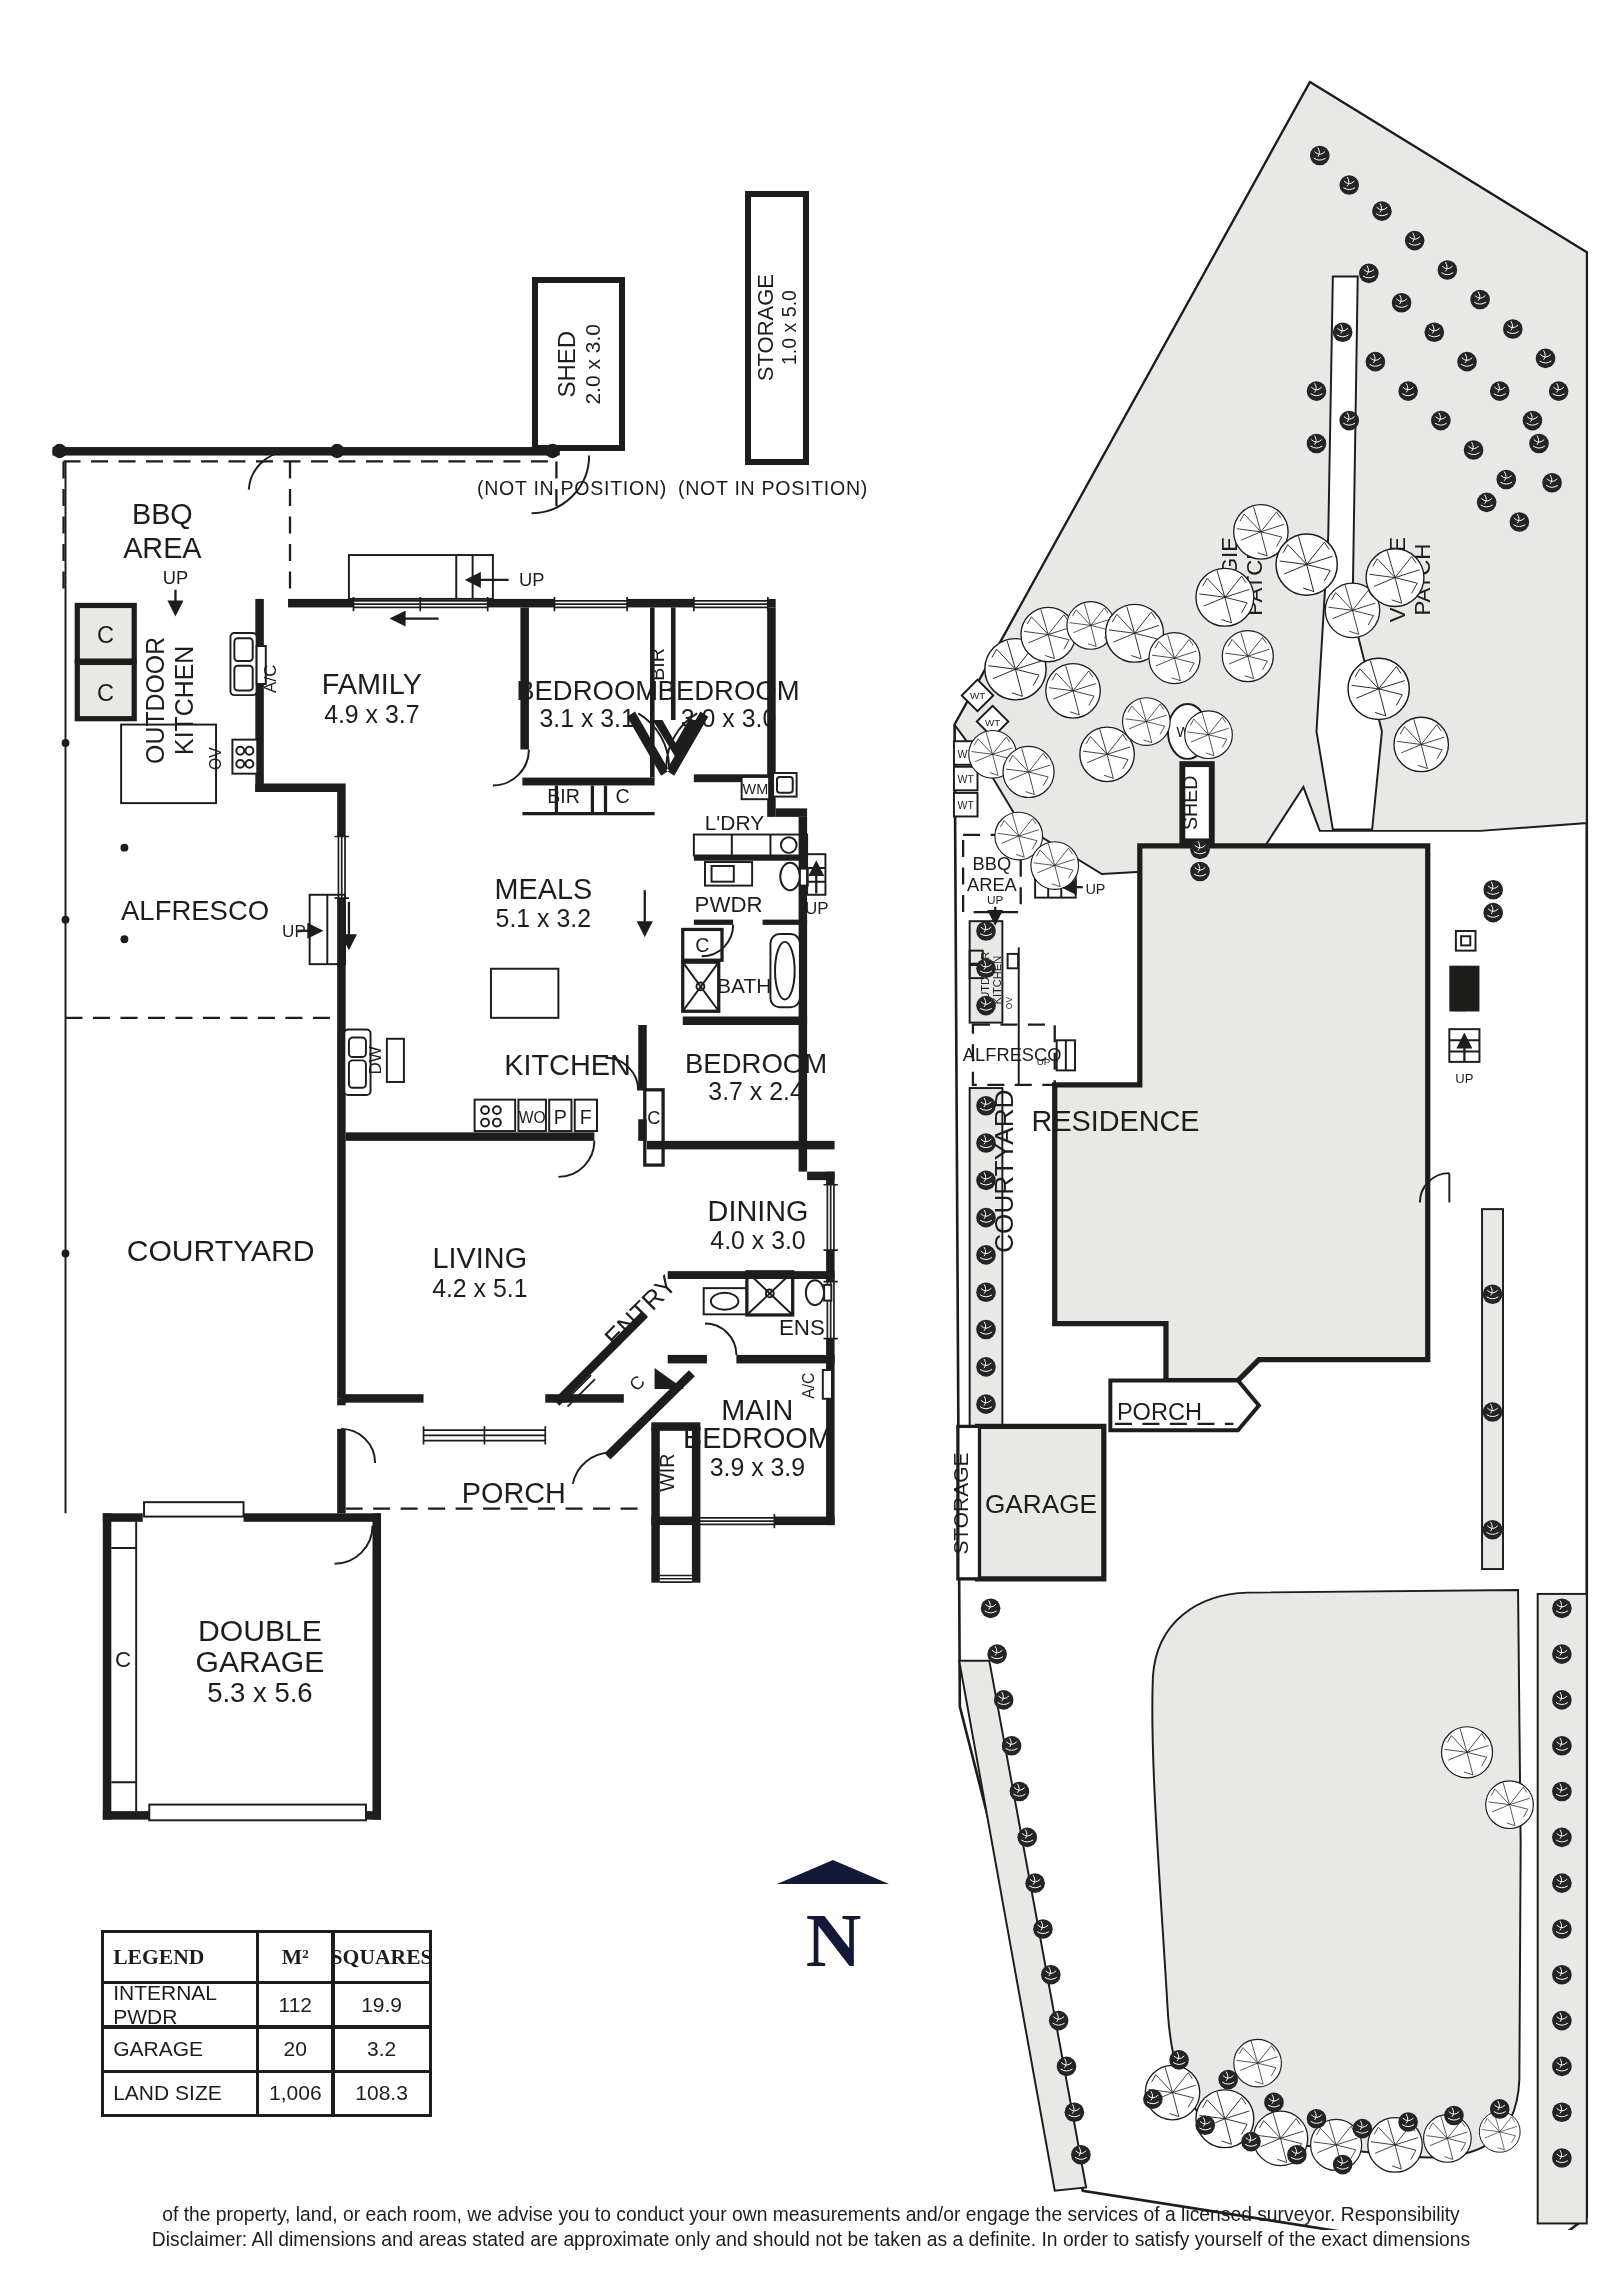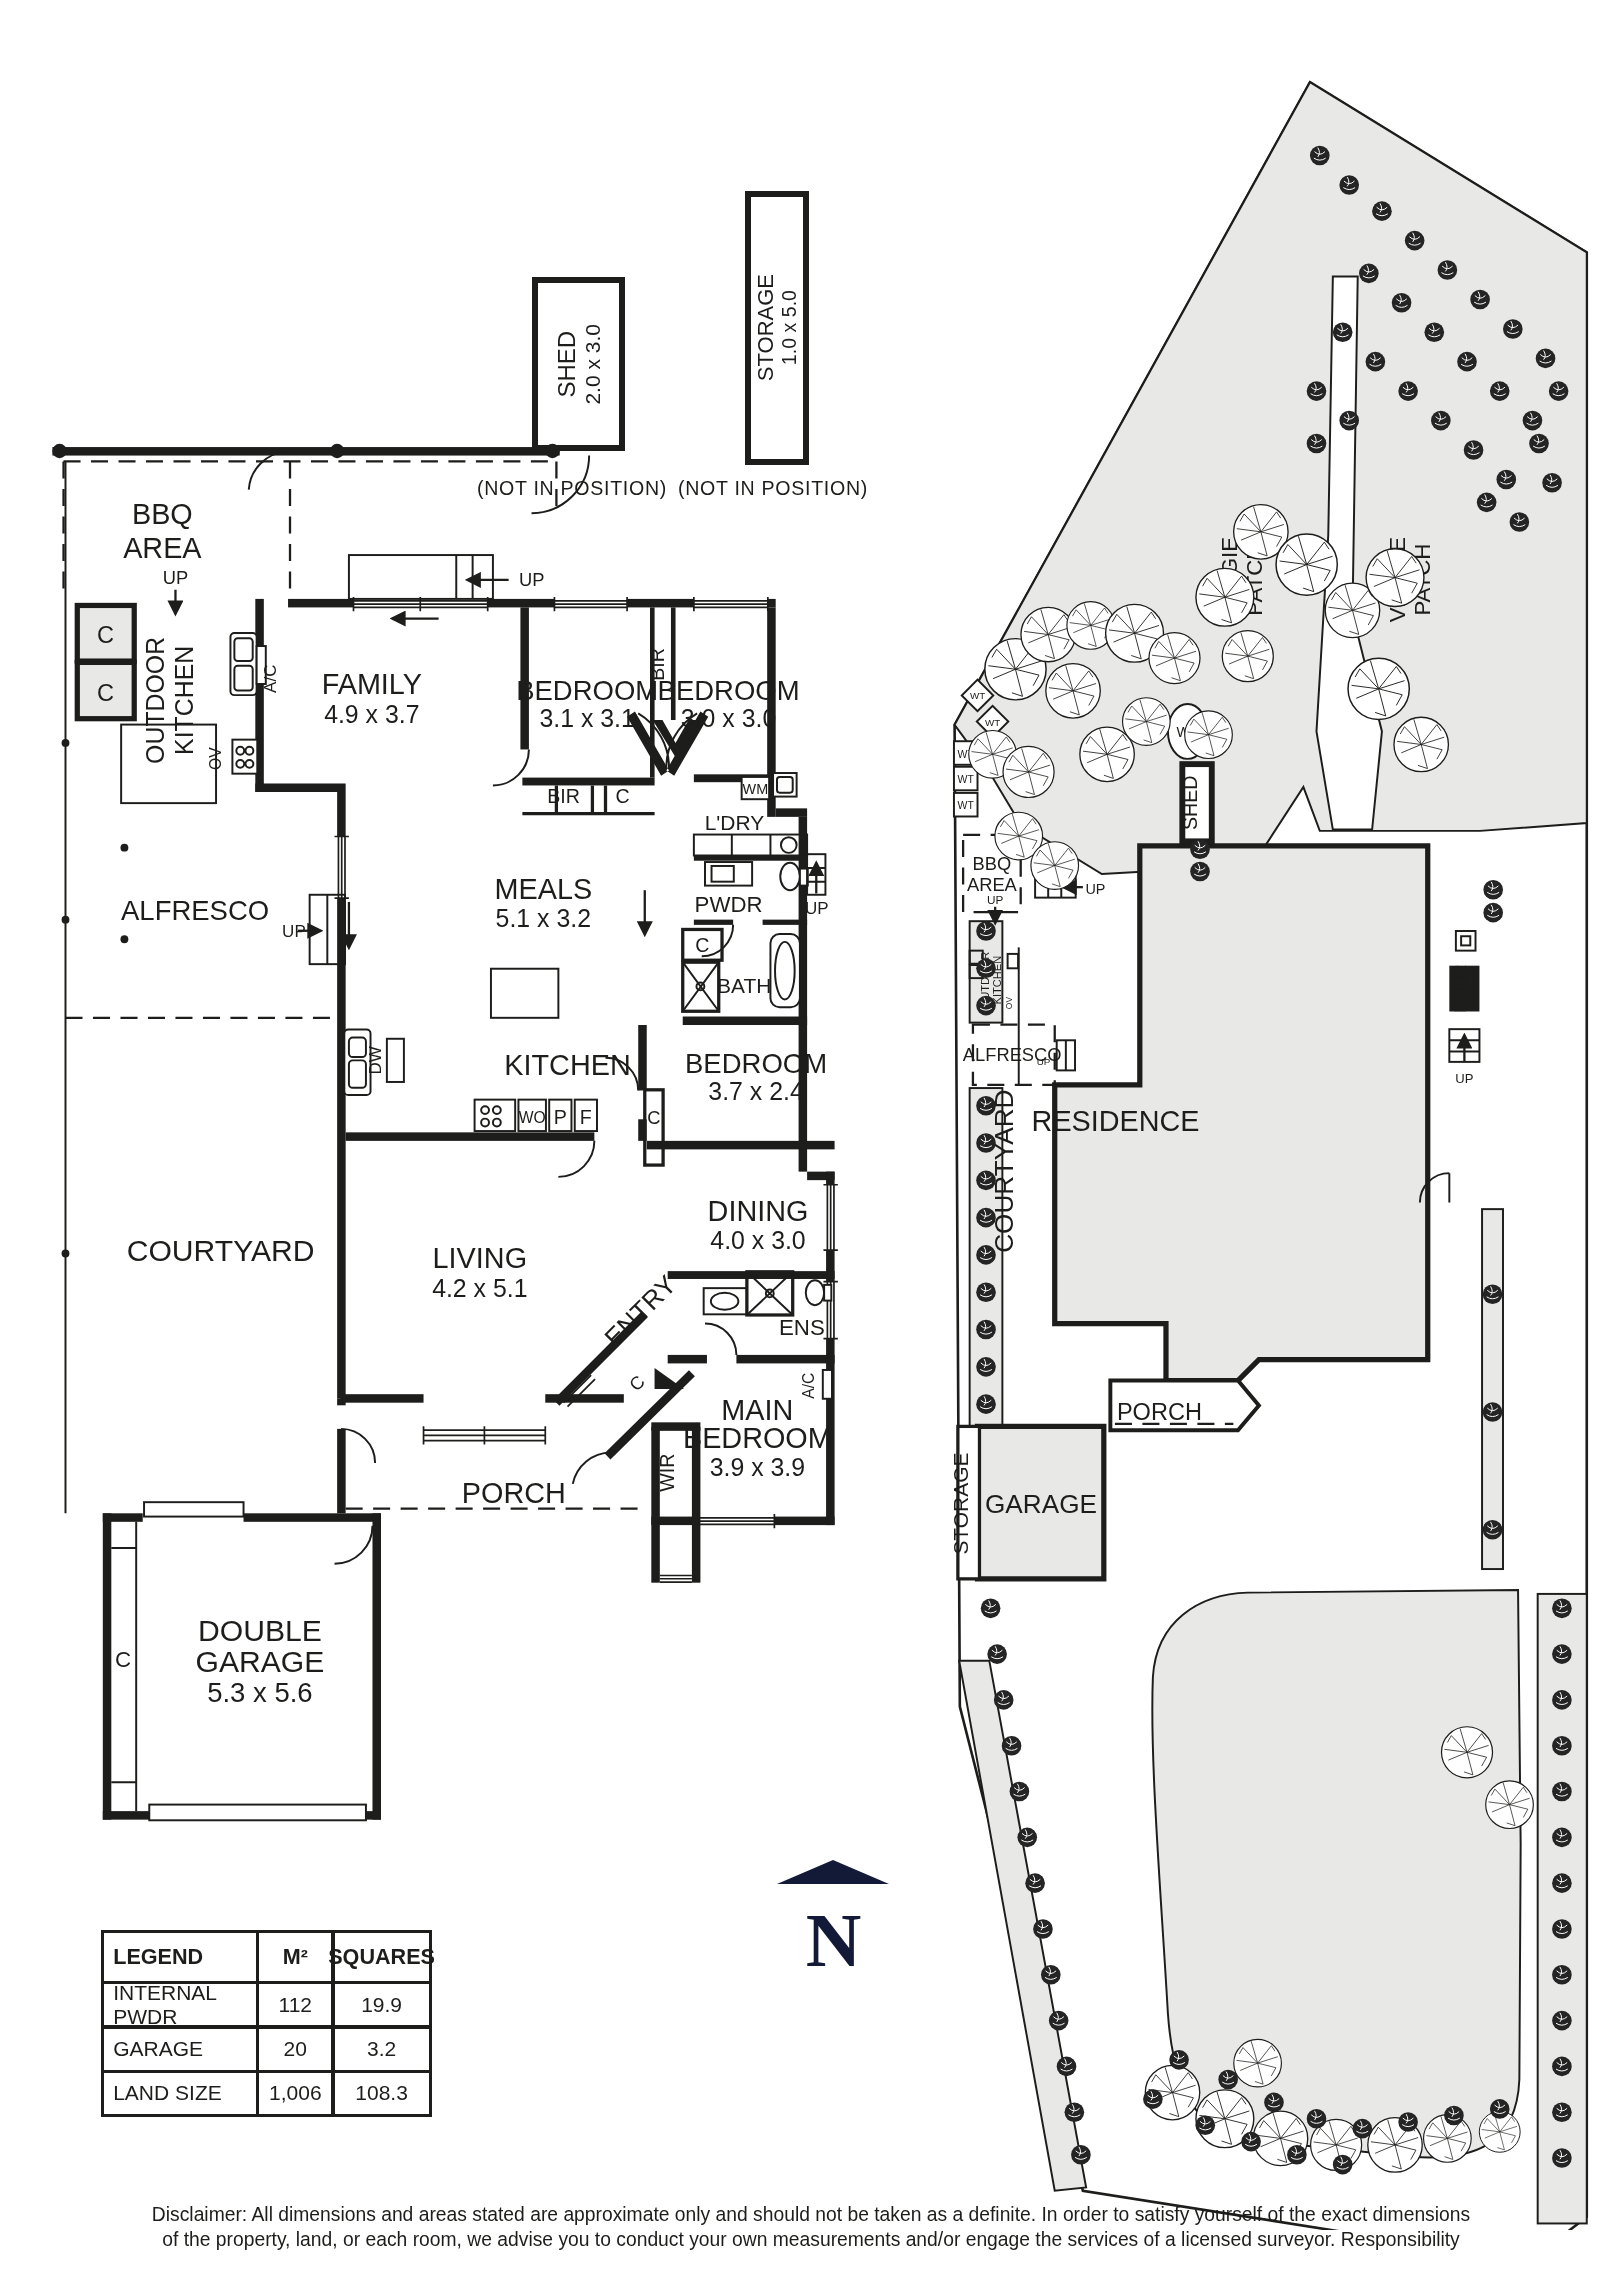--- a/index.html
+++ b/index.html
@@ -16,21 +16,21 @@
   .fix{stroke:#1d1d1b;stroke-width:3;fill:#fff;}
   .gray{fill:#e8e8e7;stroke:#1d1d1b;stroke-width:3;}
   .blockwall{fill:#e8e8e7;stroke:#1d1d1b;stroke-width:8;}
   .vtxt{writing-mode:vertical-rl;transform:rotate(180deg);text-align:center;}
   .nip-box{border:6.5px solid #1d1d1b;display:flex;align-items:center;justify-content:center;}
   .nip-note{font-size:19.6px;text-align:center;letter-spacing:0.7px;margin-top:15px;}
   
   #legend{border:3.9px solid #1d1d1b;display:grid;grid-template-columns:152px 72px 94px;
           grid-auto-rows:auto;background:#1d1d1b;grid-gap:3.3px;}
   #legend > div{background:#fff;display:flex;align-items:center;font-size:21px;}
-  #legend .hd{font-weight:bold;font-size:21.6px;}
+  #legend .hd{font-weight:bold;font-size:21.6px;font-family:Liberation Serif, serif;}
   #legend .nm{padding-left:9.2px;justify-content:flex-start;}
   #legend .ct{justify-content:center;}
   #legend .cell{height:41px;}
   #legend .hcell{height:48px;}
   
   #north-tri{width:0;height:0;border-left:56px solid transparent;border-right:56px solid transparent;
              border-bottom:24px solid #131a38;}
   #north-n{font-family:"Liberation Serif",serif;font-weight:bold;font-size:77px;color:#131a38;
            text-align:center;line-height:1;}
   #disclaimer{font-size:19.3px;line-height:25px;text-align:center;color:#1d1d1b;}
@@ -592,18 +592,18 @@
     <div class="nm cell">GARAGE</div>
     <div class="ct cell">20</div>
     <div class="ct cell">3.2</div>
 
     <div class="nm cell">LAND SIZE</div>
     <div class="ct cell">1,006</div>
     <div class="ct cell">108.3</div>
   </div>
 
   <div id="disclaimer" class="abs" style="left:39px;top:2202px;width:1544px;z-index:1;">
+    <div>of the property, land, or each room, we advise you to conduct your own measurements and/or engage the services of a licensed surveyor. Responsibility</div>
     <div>Disclaimer: All dimensions and areas stated are approximate only and should not be taken as a definite. In order to satisfy yourself of the exact dimensions</div>
-    <div>of the property, land, or each room, we advise you to conduct your own measurements and/or engage the services of a licensed surveyor. Responsibility</div>
   </div>
 
 </div>
 
 
 </body></html>

